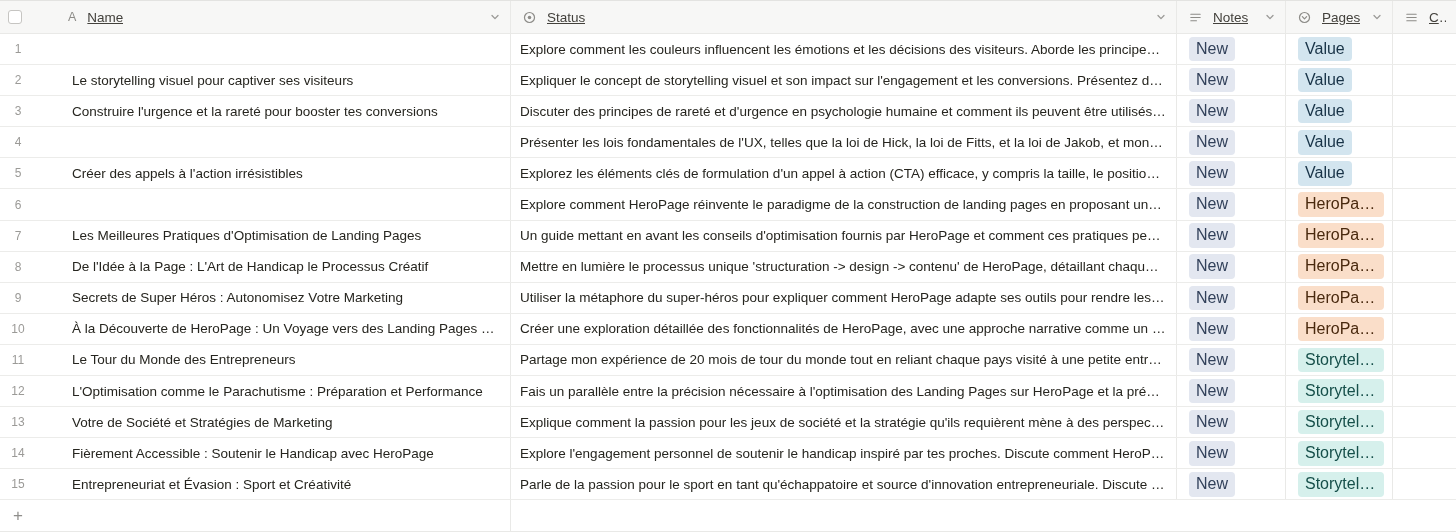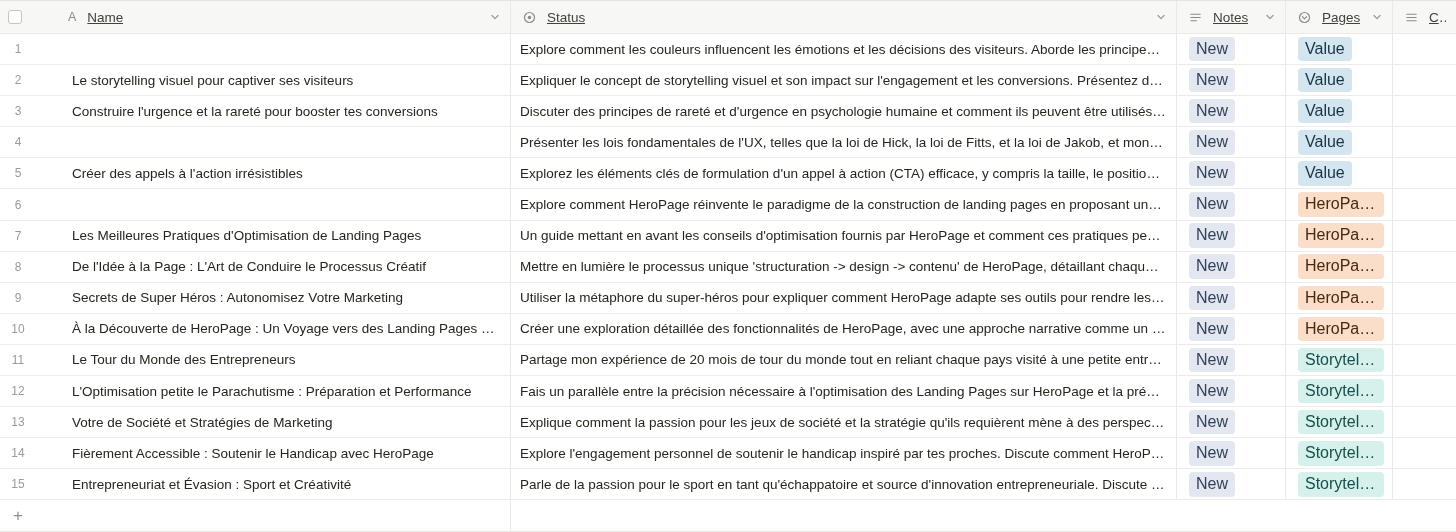--- a/index.html
+++ b/index.html
@@ -280,21 +280,21 @@
     </div>
     <div class="cell cell-pilar">
       <span class="badge" style="background: rgb(250, 222, 201); color: rgb(73, 41, 14);">HeroPage</span>
     </div>
     <div class="cell cell-conte"></div>
   </div>
 
   <div class="grid-row trow">
     <div class="cell cell-name">
       <span class="rownum">8</span>
-      <span class="name-text">De l'Idée à la Page : L'Art de Conduire le Processus Créatif</span>
+      <span class="name-text">De l'Idée à la Page : L'Art de Handicap le Processus Créatif</span>
     </div>
     <div class="cell cell-notes">
       <span class="notes-text">Mettre en lumière le processus unique 'structuration -&gt; design -&gt; contenu' de HeroPage, détaillant chaque é…</span>
     </div>
     <div class="cell cell-status">
       <span class="badge" style="background: rgb(227, 231, 240); color: rgb(50, 65, 90);">New</span>
     </div>
     <div class="cell cell-pilar">
       <span class="badge" style="background: rgb(250, 222, 201); color: rgb(73, 41, 14);">HeroPage</span>
     </div>
@@ -348,21 +348,21 @@
     </div>
     <div class="cell cell-pilar">
       <span class="badge" style="background: rgb(214, 240, 236); color: rgb(22, 79, 74);">Storytelling</span>
     </div>
     <div class="cell cell-conte"></div>
   </div>
 
   <div class="grid-row trow">
     <div class="cell cell-name">
       <span class="rownum">12</span>
-      <span class="name-text">L'Optimisation petite le Parachutisme : Préparation et Performance</span>
+      <span class="name-text">L'Optimisation comme le Parachutisme : Préparation et Performance</span>
     </div>
     <div class="cell cell-notes">
       <span class="notes-text">Fais un parallèle entre la précision nécessaire à l'optimisation des Landing Pages sur HeroPage et la prépara…</span>
     </div>
     <div class="cell cell-status">
       <span class="badge" style="background: rgb(227, 231, 240); color: rgb(50, 65, 90);">New</span>
     </div>
     <div class="cell cell-pilar">
       <span class="badge" style="background: rgb(214, 240, 236); color: rgb(22, 79, 74);">Storytelling</span>
     </div>

